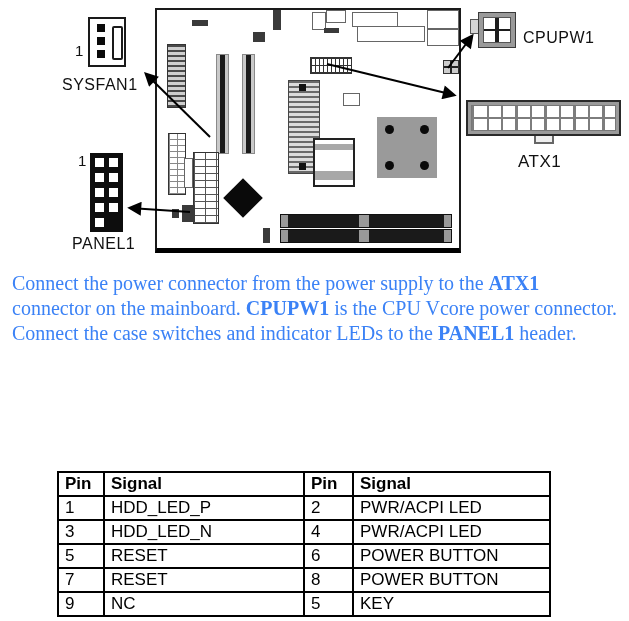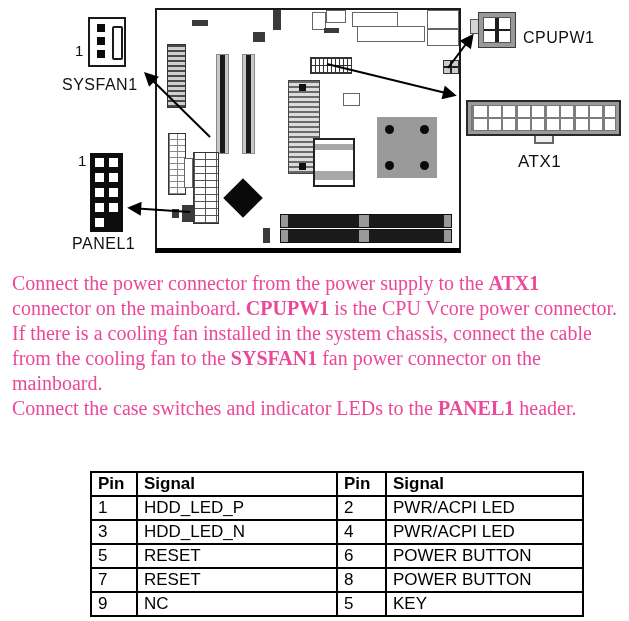--- a/index.html
+++ b/index.html
@@ -40,26 +40,26 @@
   #cpupw-tab{position:absolute;left:470px;top:19px;width:8px;height:13px;background:#d5d5d5;border:1px solid #555;}
 
   #atx-icon{position:absolute;left:466px;top:100px;width:151px;height:32px;background:#9a9a9a;border:2px solid #2a2a2a;}
   #atx-icon .inner{position:absolute;left:3px;top:3px;right:3px;bottom:3px;background-color:#fff;background-image:repeating-linear-gradient(90deg,#7d7d7d 0 2px,transparent 2px 14.5px),linear-gradient(0deg,transparent 0 44%,#7d7d7d 44% 56%,transparent 56%);border:1px solid #777;}
   #atx-tab{position:absolute;left:534px;top:136px;width:16px;height:6px;background:#eee;border:2px solid #666;border-top:none;}
 
   .conn-label{position:absolute;font-size:16px;color:#111;letter-spacing:.5px;white-space:nowrap;}
   .pin-marker{position:absolute;font-size:15px;color:#111;}
 
   
-  #bodytext{position:absolute;left:12px;top:271px;width:606px;font-family:"Liberation Serif",serif;font-size:20px;line-height:25px;color:#ec4899;}
+  #bodytext{position:absolute;left:12px;top:271px;width:606px;font-family:"Liberation Serif",serif;font-size:20px;line-height:25px;color:#3b82f6;}
   #bodytext p{margin:0;}
   #bodytext .b{font-weight:bold;}
 
   
-  #pintable{position:absolute;left:57px;top:471px;border-collapse:collapse;table-layout:fixed;font-family:"Liberation Sans",sans-serif;font-size:17px;margin-left:33px;}
+  #pintable{position:absolute;left:57px;top:471px;border-collapse:collapse;table-layout:fixed;font-family:"Liberation Sans",sans-serif;font-size:17px;}
   #pintable td,#pintable th{border:2px solid #000;height:20px;padding:1px 6px;text-align:left;vertical-align:middle;white-space:nowrap;overflow:hidden;}
   #pintable th{font-weight:bold;}
 </style>
 </head>
 <body>
 
 <div id="diagram">
 
   <div id="board">
     <div class="darkblock" style="left:35px;top:10px;width:16px;height:6px;"></div>
@@ -150,21 +150,20 @@
     </defs>
     <line x1="210" y1="137" x2="146" y2="74" stroke="#000" stroke-width="2" marker-end="url(#ah)"></line>
     <line x1="190" y1="212" x2="130" y2="208" stroke="#000" stroke-width="2" marker-end="url(#ah)"></line>
     <line x1="448" y1="68" x2="472" y2="36" stroke="#000" stroke-width="2" marker-end="url(#ah)"></line>
     <line x1="327" y1="64" x2="454" y2="95" stroke="#000" stroke-width="2" marker-end="url(#ah)"></line>
   </svg>
 </div>
 
 <div id="bodytext">
   <p><span>Connect the power connector from the power supply to the </span><span class="b">ATX1</span><span> connector on the mainboard. </span><span class="b">CPUPW1</span><span> is the CPU Vcore power connector.</span></p>
-  <p><span>If there is a cooling fan installed in the system chassis, connect the cable from the cooling fan to the </span><span class="b">SYSFAN1</span><span> fan power connector on the mainboard.</span></p>
   <p><span>Connect the case switches and indicator LEDs to the </span><span class="b">PANEL1</span><span> header.</span></p>
 </div>
 
 <table id="pintable">
   <colgroup>
       <col style="width:46px">
       <col style="width:200px">
       <col style="width:49px">
       <col style="width:197px">
     </colgroup>

